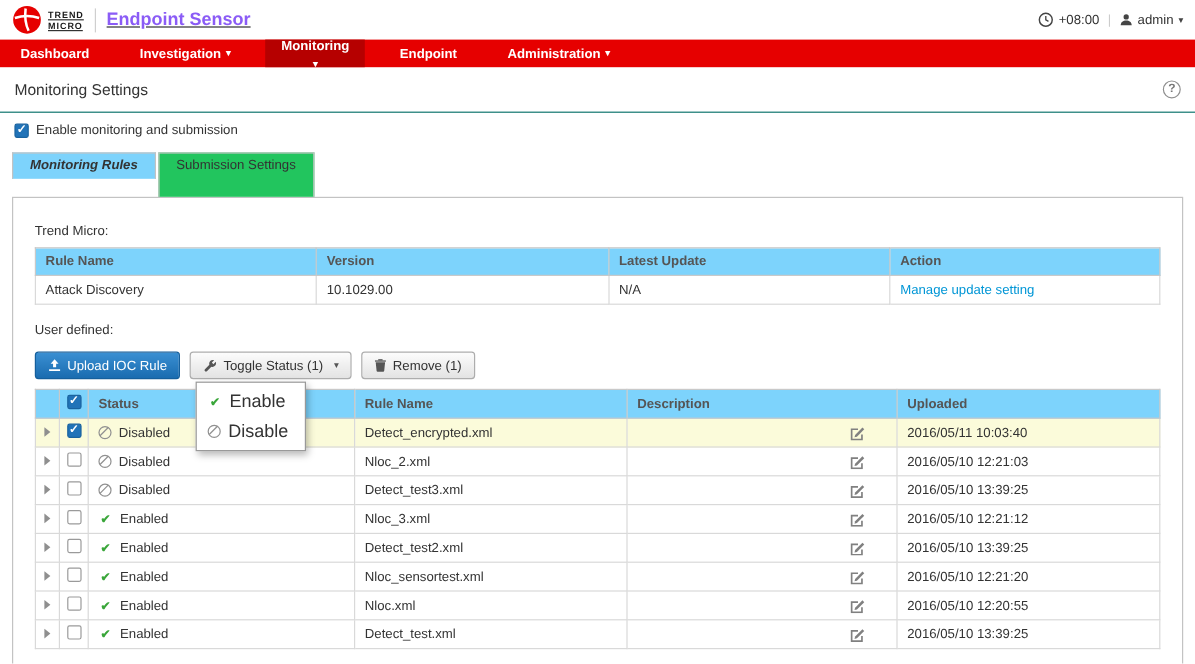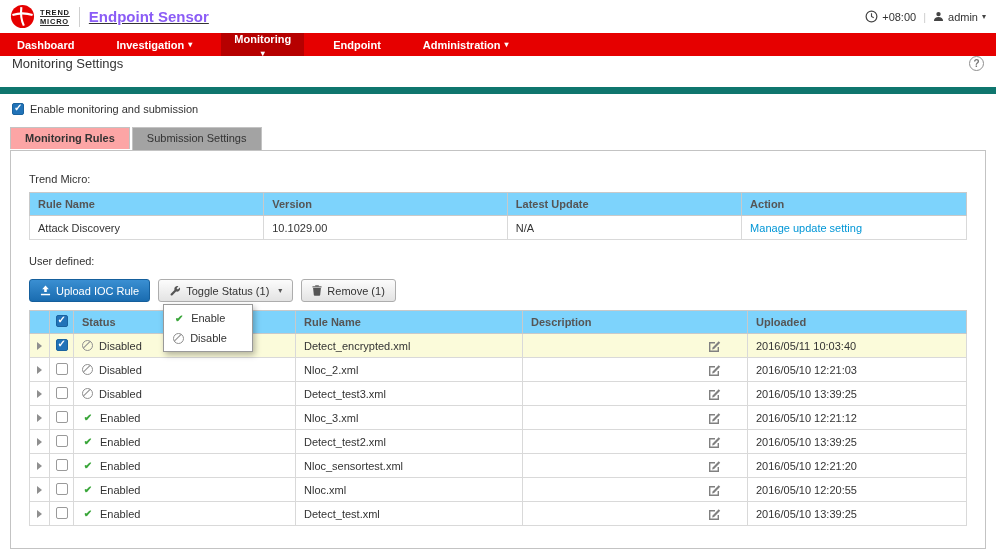--- a/index.html
+++ b/index.html
@@ -25,36 +25,36 @@
   .vsep { color: #ccc; }
   .caret-sm { font-size: 8px; color: #444; }
 
   
   .mainnav { background: var(--brand-red, #e60000); height: 23px; display: flex; align-items: stretch; padding-left: 4px; gap: 16px; }
   .nav-item { display: flex; align-items: center; gap: 4px; padding: 0 13px; color: #fff; font-size: 11px; font-weight: bold; cursor: pointer; }
   .nav-item.active { background: var(--nav-active-red, #b60000); flex-direction: column; }
   .nav-item .caret { font-size: 8px; color: #fff; }
 
   
-  .page-head { display: flex; justify-content: space-between; padding: 0 12px; height: 38px; border-bottom: 7px solid #0f766e; }
+  .page-head { display: flex; align-items: center; justify-content: space-between; padding: 0 12px; height: 38px; border-bottom: 1px solid #0f766e; }
   .page-title { font-size: 13px; font-weight: normal; color: #333; }
   .help-icon { width: 15px; height: 15px; border-radius: 50%; border: 1.5px solid #8f8f8f; color: #777; font-size: 10px; font-weight: bold; display: flex; align-items: center; justify-content: center; cursor: pointer; }
   .help-icon::after { content: "?"; }
 
   .enable-row { display: flex; align-items: center; gap: 6px; padding: 9px 12px 12px; font-size: 11px; color: #333; }
 
   
   .cb { width: 12px; height: 12px; border: 1px solid #9a9a9a; background: #fff; display: inline-block; border-radius: 2px; position: relative; flex: 0 0 auto; cursor: pointer; }
   .cb.checked { background: var(--checkbox-blue, #2173b8); border-color: #1a639f; }
   .cb.checked::after { content: "✓"; color: #fff; font-size: 10px; font-weight: bold; position: absolute; left: 1px; top: -2px; }
 
   
   .tabs { display: flex; margin: 0 10px; position: relative; z-index: 2; }
-  .tab { height: 23px; line-height: 20px; padding: 0 14px; font-size: 11px; border: 1px solid #c3c3c3; border-bottom: none; background: #a3a3a3; color: #333; margin-right: 2px; cursor: pointer; }
-  .tab.active { background: #fca5a5; font-weight: bold; height: 22px; margin-bottom: -1px; }
+  .tab { height: 37px; line-height: 20px; padding: 0 14px; font-size: 11px; border: 1px solid #c3c3c3; border-bottom: none; background: #22c55e; color: #333; margin-right: 2px; cursor: pointer; }
+  .tab.active { background: #7dd3fc; font-weight: bold; height: 22px; margin-bottom: -1px; font-style: italic; }
 
   
   .panel { margin: 0 10px; border: 1px solid #c3c3c3; background: #fff; padding: 20px 18px 22px; position: relative; }
   .section-label { font-size: 11px; color: #333; margin: 2px 0 7px; }
 
   table { width: 100%; border-collapse: collapse; table-layout: fixed; font-size: 11px; color: #333; }
   th { background: #7dd3fc; border: 1px solid #c9c9c9; text-align: left; font-weight: bold; color: #555; padding: 4px 8px; height: 23px; }
   td { border: 1px solid #d9d9d9; padding: 4px 8px; height: 24px; }
   table { border: 1px solid #c9c9c9; }
   .link { color: var(--link-blue, #0096d6); text-decoration: none; cursor: pointer; }
@@ -63,21 +63,21 @@
 
   
   .toolbar { display: flex; align-items: center; gap: 8px; margin: 12px 0 8px; position: relative; }
   .btn { height: 23px; display: inline-flex; align-items: center; gap: 5px; padding: 0 10px; font-size: 11px; border-radius: 3px; cursor: pointer; font-family: "Liberation Sans", sans-serif; }
   .btn-primary { background: linear-gradient(#3a8fd2, #1a6cb0); border: 1px solid #155f9c; color: #fff; }
   .btn-default { background: linear-gradient(#fcfcfc, #e3e3e3); border: 1px solid #adadad; color: #333; }
   .dd-caret { font-size: 8px; color: #555; margin-left: 4px; }
   .toggle-wrap { position: relative; }
 
   .dropdown { position: absolute; top: 25px; left: 5px; background: #fff; border: 1px solid #999; box-shadow: 2px 3px 6px rgba(0,0,0,0.28); min-width: 90px; z-index: 30; padding: 3px 0; }
-  .dd-item { display: flex; align-items: center; gap: 6px; padding: 4px 14px 4px 9px; font-size: 11px; color: #333; cursor: pointer; white-space: nowrap; }
+  .dd-item { display: flex; align-items: center; gap: 6px; padding: 4px 14px 4px 9px; font-size: 15px; color: #333; cursor: pointer; white-space: nowrap; }
 
   
   .check-icon { color: var(--enabled-green, #3aa63a); font-size: 10px; font-weight: bold; width: 12px; display: inline-block; text-align: center; flex: 0 0 auto; }
   .check-icon::before { content: "✔"; }
   .disabled-icon { width: 11px; height: 11px; border: 1.5px solid #909090; border-radius: 50%; display: inline-block; position: relative; flex: 0 0 auto; }
   .disabled-icon::after { content: ""; position: absolute; left: -1px; top: 3.3px; width: 10px; height: 1.4px; background: #909090; transform: rotate(-45deg); }
 
   
   .col-expand { text-align: center; padding: 4px 2px; }
   .col-check { text-align: center; padding: 4px 3px; }

